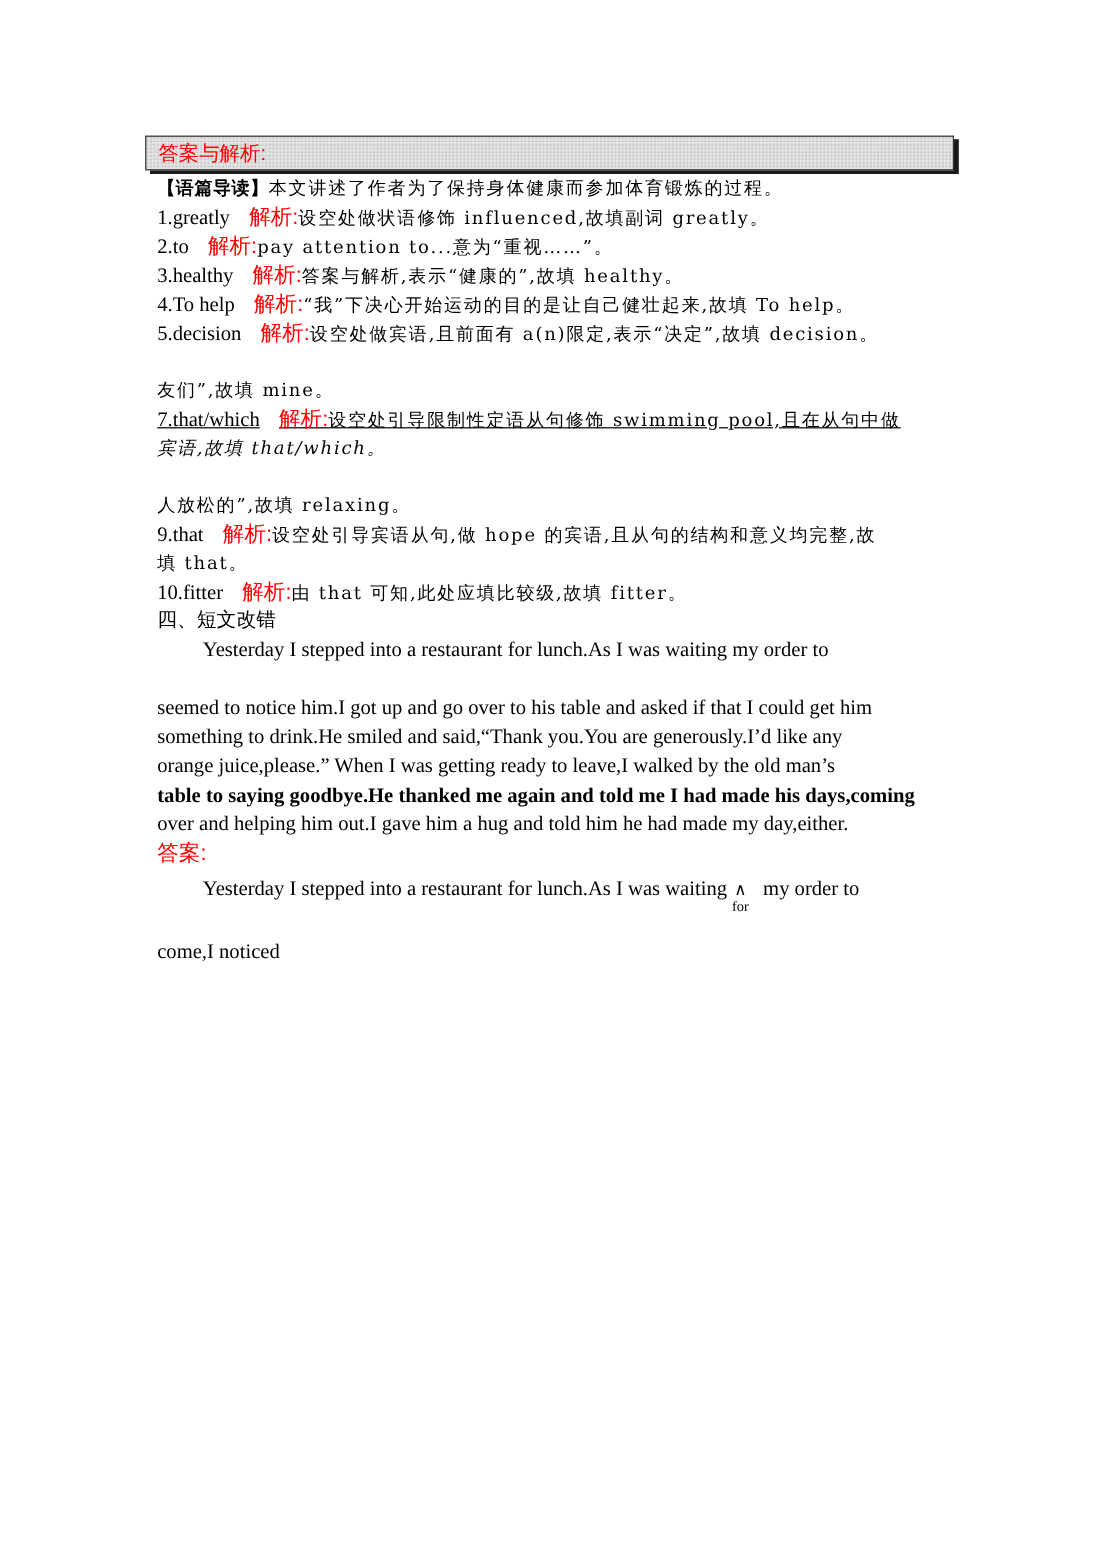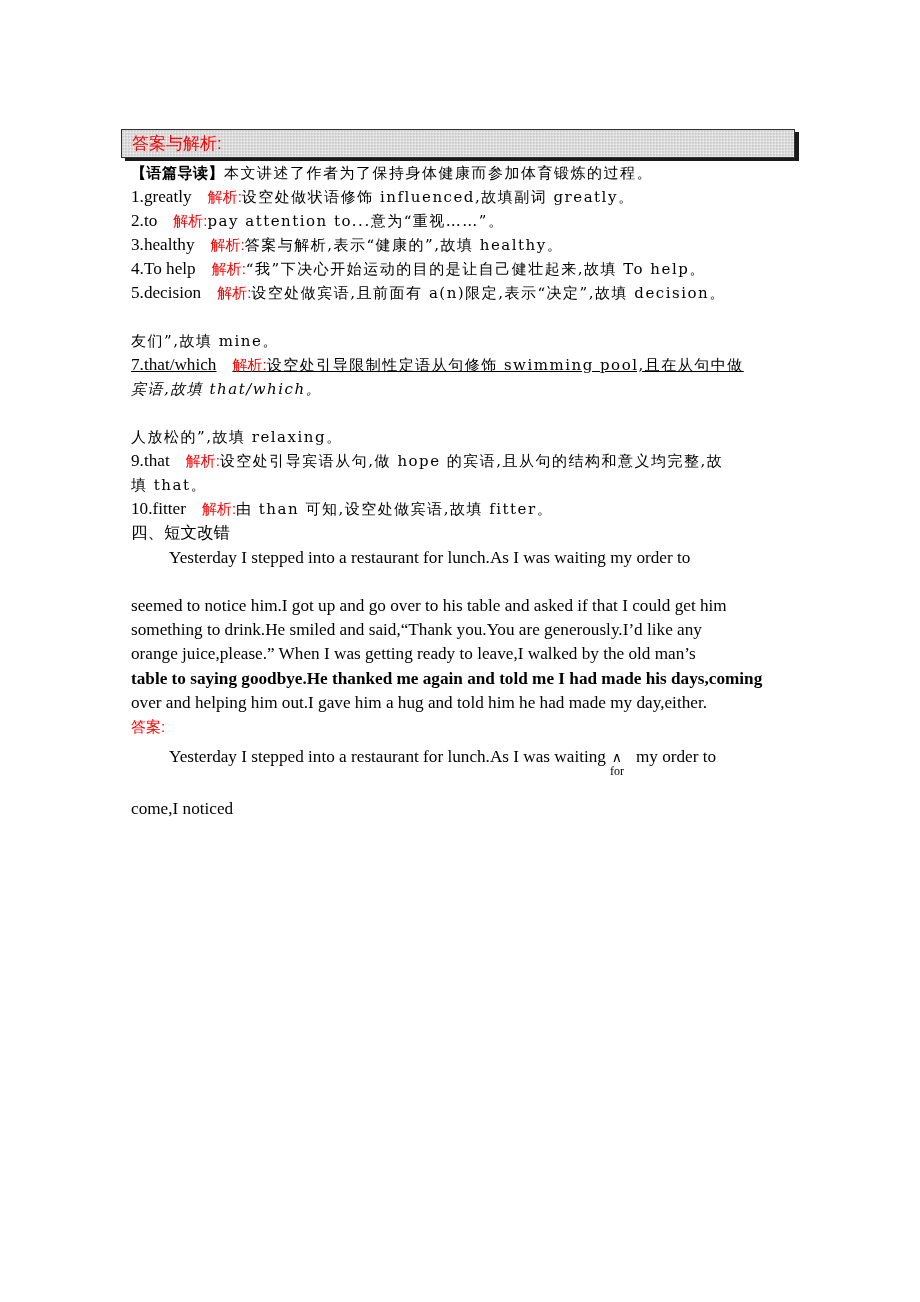--- a/index.html
+++ b/index.html
@@ -11,21 +11,21 @@
       width: 920px;
       height: 1302px;
       position: relative;
       overflow: hidden;
       font-family: "Liberation Serif", "DejaVu Serif", serif;
       color: #000000;
     }
     .page {
       position: absolute;
       left: 0;
-      top: 16px;
+      top: 0;
       width: 920px;
       height: 1052px;
     }
     .header-box {
       position: absolute;
       left: 121px;
       top: 113px;
       width: 672px;
       height: 27px;
       border: 1px solid #333;
@@ -50,21 +50,21 @@
       position: absolute;
       left: 131px;
       font-size: 17.2px;
       line-height: 22px;
       white-space: nowrap;
     }
     .indent { left: 169px; }
     .label-red {
       font-family: "Liberation Sans", "DejaVu Sans", sans-serif;
       color: #ff0000;
-      font-size: 15px;
+      font-size: 18px;
     }
     .num { margin-right: 16px; }
     .cn {
       font-family: "DejaVu Serif", serif;
       font-size: 15px;
       letter-spacing: 1.5px;
     }
     .section-heading {
       font-family: "DejaVu Sans", sans-serif;
       font-size: 16.5px;
@@ -138,21 +138,21 @@
   </div>
 
   <div class="line" style="top:434px;">
     <span class="num">9.that</span><span class="label-red">解析:</span><span class="cn">设空处引导宾语从句,做 hope 的宾语,且从句的结构和意义均完整,故</span>
   </div>
   <div class="line" style="top:458px;">
     <span class="cn">填 that。</span>
   </div>
 
   <div class="line" style="top:482px;">
-    <span class="num">10.fitter</span><span class="label-red">解析:</span><span class="cn">由 than 可知,设空处做宾语,故填 fitter。</span>
+    <span class="num">10.fitter</span><span class="label-red">解析:</span><span class="cn">由 that 可知,此处应填比较级,故填 fitter。</span>
   </div>
 
   <div class="line" style="top:506px;">
     <span class="section-heading">四、短文改错</span>
   </div>
 
   <div class="line indent" style="top:531px;">Yesterday I stepped into a restaurant for lunch.As I was waiting my order to</div>
   <div class="line" style="top:579px;">seemed to notice him.I got up and go over to his table and asked if that I could get him</div>
   <div class="line" style="top:627px;">orange juice,please.” When I was getting ready to leave,I walked by the old man’s</div>
   <div class="line" style="top:603px;">something to drink.He smiled and said,“Thank you.You are generously.I’d like any</div>

